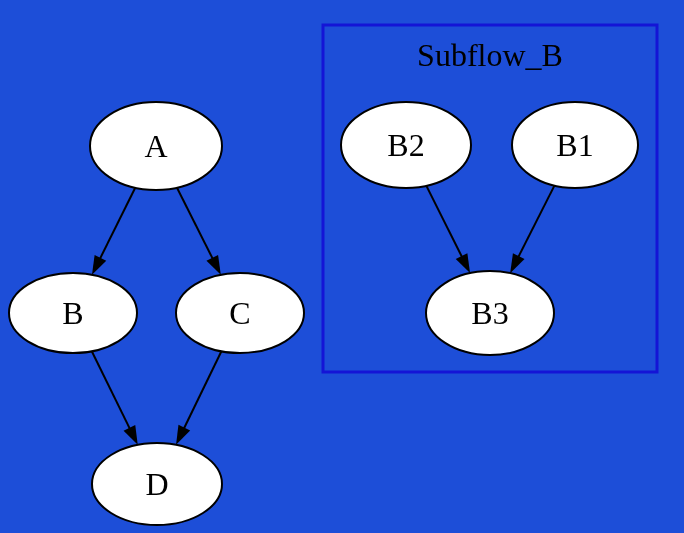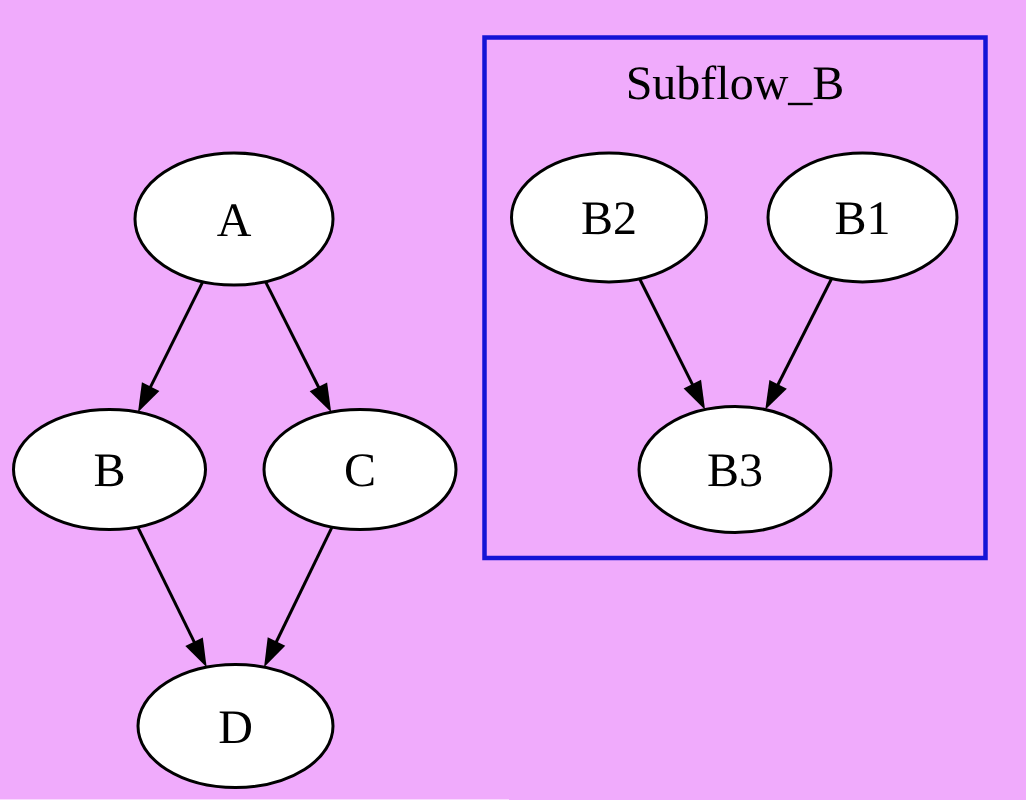--- a/index.html
+++ b/index.html
@@ -8,21 +8,21 @@
     background: #ffffff;
     width: 684px;
     height: 533px;
     overflow: hidden;
     font-family: "Liberation Serif", "DejaVu Serif", serif;
   }
   #canvas-wrap {
     position: relative;
     width: 684px;
     height: 533px;
-    background: #f0abfc;
+    background: #1d4ed8;
   }
   svg text {
     font-family: "Liberation Serif", "DejaVu Serif", serif;
     fill: #000000;
   }
 </style>
 </head>
 <body>
 
 <div id="canvas-wrap">

